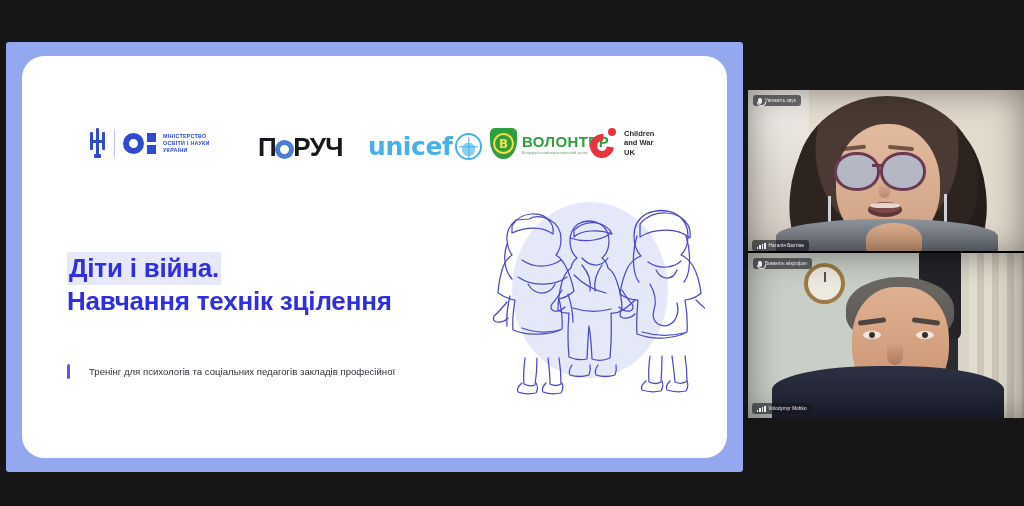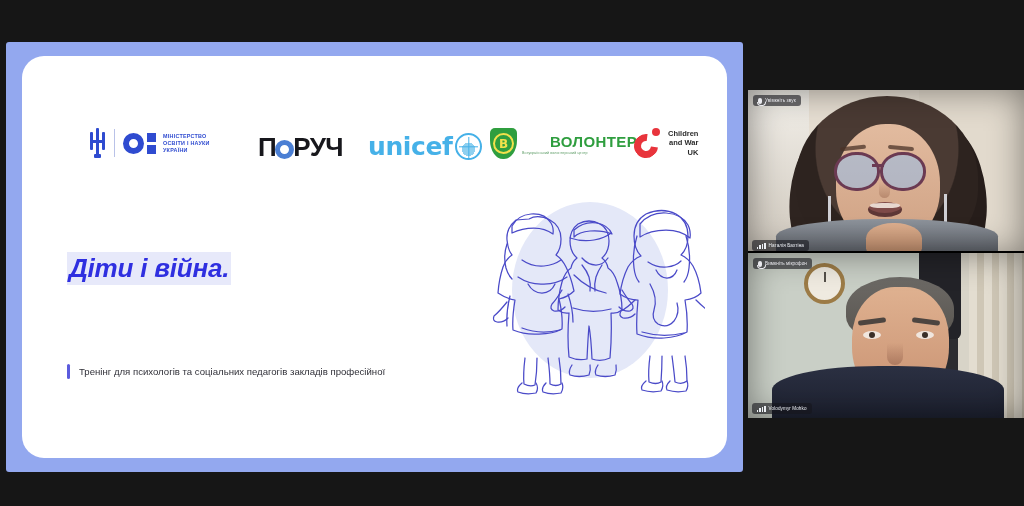--- a/index.html
+++ b/index.html
@@ -51,39 +51,39 @@
     background:#46b1e8;transform:translateY(-50%);}
 
   
   #logo-vol{left:468px;top:6px;}
   .shield{width:27px;height:31px;background:#2f9e3f;position:relative;margin-right:5px;
     border-radius:5px 5px 13px 13px / 5px 5px 19px 19px;
     display:flex;align-items:center;justify-content:center;}
   .shield .inner{width:17px;height:17px;border-radius:50%;border:2px solid #f2e14b;
     color:#f2e14b;font-size:12px;font-weight:bold;display:flex;align-items:center;
     justify-content:center;font-family:"DejaVu Sans",sans-serif;}
-  .vol-txt b{display:block;font-size:15px;font-weight:bold;color:#2f9e3f;letter-spacing:.4px;margin-left:28px;}
+  .vol-txt b{display:block;font-size:15px;font-weight:bold;color:#2f9e3f;letter-spacing:.4px;}
   .vol-txt i{display:block;font-size:3.6px;color:#5a9a63;font-style:normal;letter-spacing:.1px;margin-top:1px;}
 
   
-  #logo-caw{left:612px;top:6px;text-align:right;}
+  #logo-caw{left:568px;top:6px;}
   .caw-mark{width:28px;height:30px;position:relative;margin-right:6px;}
   .caw-c{position:absolute;left:0;bottom:0;width:24px;height:24px;border-radius:50%;
     border:7px solid #e8343c;box-sizing:border-box;border-right-color:transparent;
     transform:rotate(-38deg);}
   .caw-dot{position:absolute;right:2px;top:0;width:8px;height:8px;border-radius:50%;background:#e8343c;}
   .caw-txt{font-size:7.5px;line-height:9.4px;font-weight:bold;color:#2b2b2b;}
 
   
-  #headline{position:absolute;left:45px;top:196px;width:420px;font-style:italic;}
+  #headline{position:absolute;left:45px;top:196px;width:420px;}
   .hl-line{font-size:26px;line-height:33px;font-weight:bold;color:#2f2fe0;letter-spacing:-.2px;}
   .hl-line.hi{display:inline-block;background:#e7e9fa;padding:0 2px;}
 
   
-  #subtitle{position:absolute;left:45px;top:308px;width:500px;display:flex;gap:9px;}
+  #subtitle{position:absolute;left:45px;top:308px;width:500px;display:flex;gap:19px;}
   #sub-bar{width:3px;background:#5b5bdd;border-radius:2px;flex:0 0 auto;}
   #sub-text{font-size:9.6px;line-height:15px;color:#303038;}
 
   
   #illus{position:absolute;left:448px;top:124px;width:235px;height:215px;}
   #illus svg{width:100%;height:100%;}
 
   
   .tile{position:absolute;right:0;width:276px;height:165px;overflow:hidden;background:#0c0c0c;}
   #tile-1{top:90px;}
@@ -277,20 +277,21 @@
           <path d="M172 152 q20 6 42 1"></path>
           <path d="M180 176 q-2 15 -1 26 q7 3 12 0 q1-14 1-26"></path>
           <path d="M202 176 q2 15 3 26 q7 3 12-1 q0-13 -2-25"></path>
           <path d="M176 201 q-6 5 -4 9 q9 3 19 1 q3-5 1-10"></path>
           <path d="M200 201 q-5 5 -3 9 q9 3 19 1 q3-5 1-10"></path>
         </svg>
       </div>
 
       <div id="headline">
         <div><span class="hl-line hi">Діти і війна.</span></div>
+        <div class="hl-line">Навчання технік зцілення</div>
       </div>
 
       <div id="subtitle">
         <div id="sub-bar"></div>
         <div id="sub-text">
           <div>Тренінг для психологів та соціальних педагогів закладів професійної</div>
         </div>
       </div>
 
     </div>

